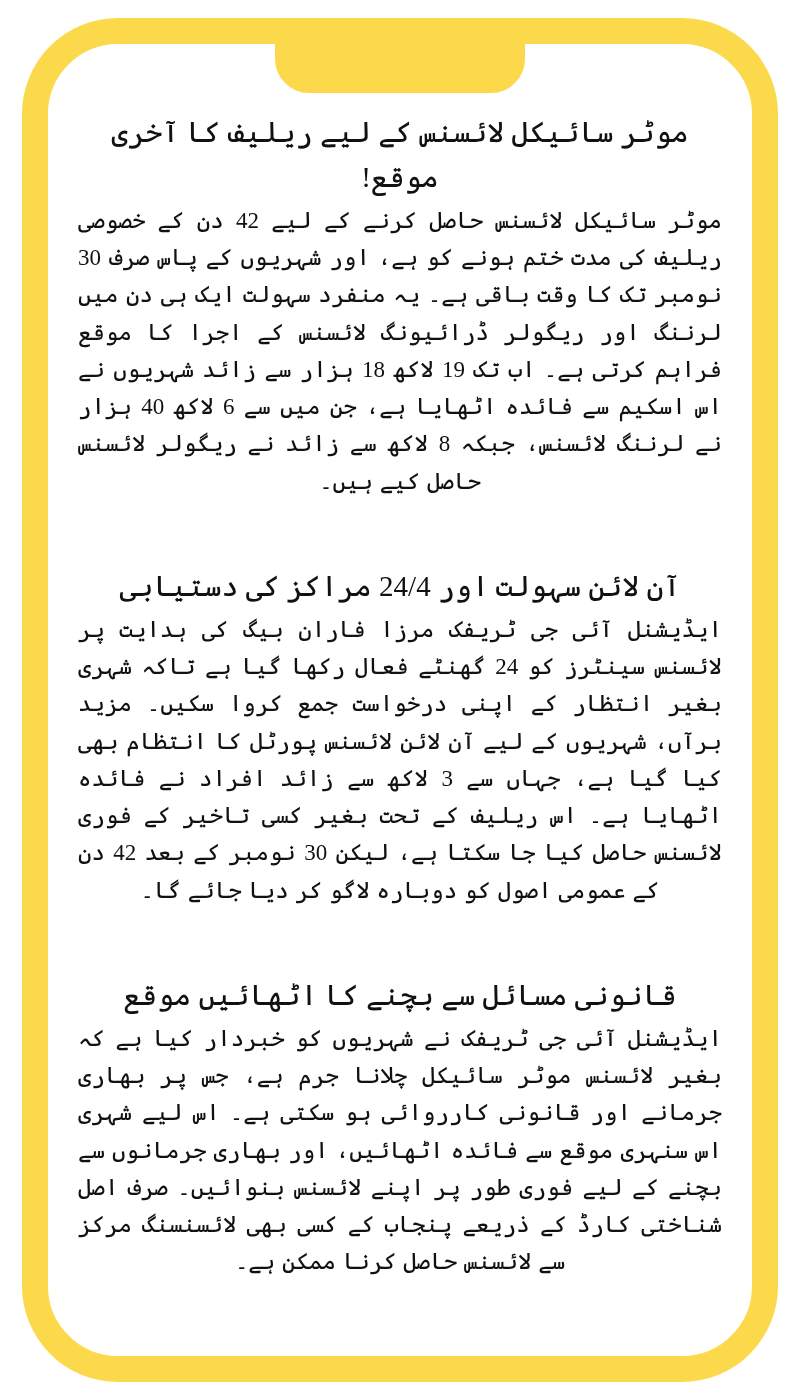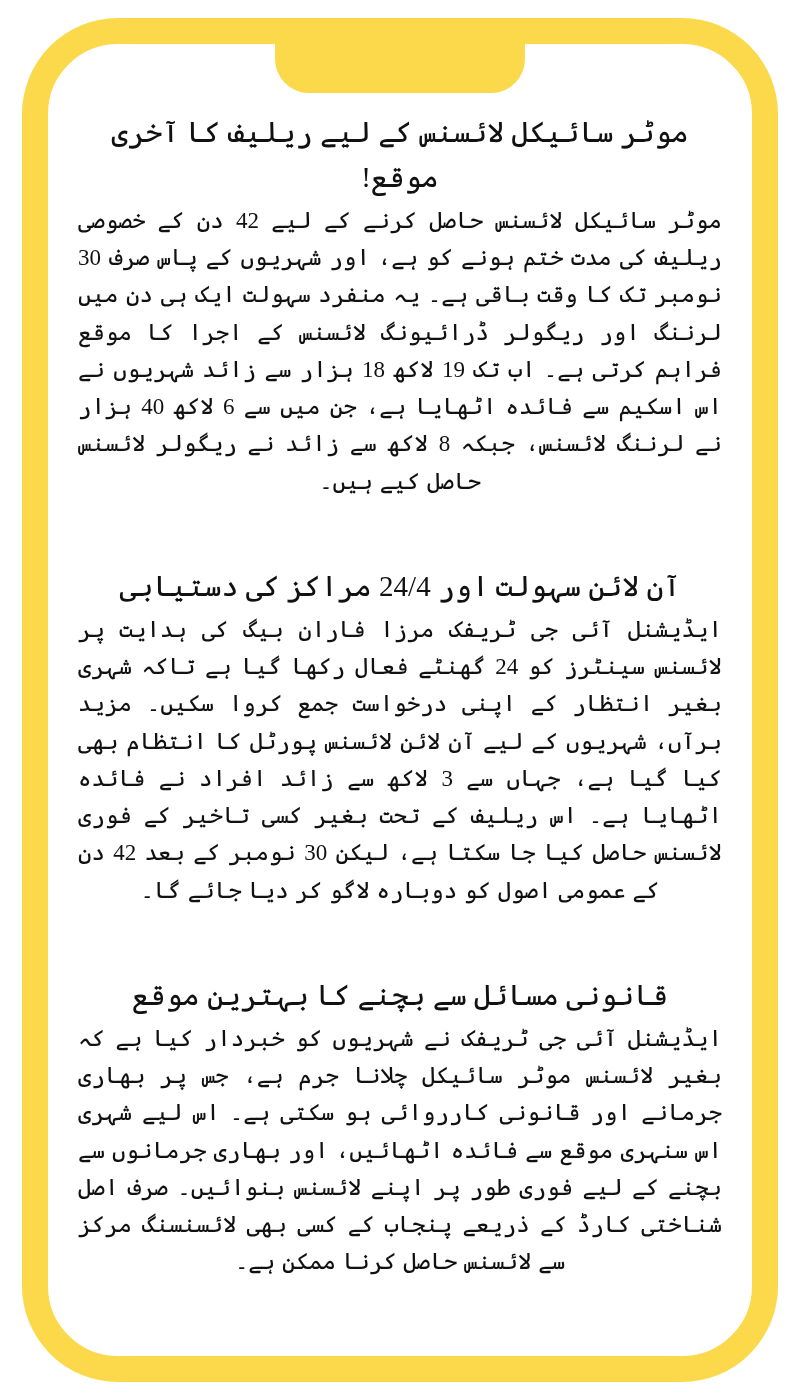--- a/index.html
+++ b/index.html
@@ -108,18 +108,18 @@
     <div class="spacer-lg"></div>
 
     <div class="section">
       <p class="heading">آن لائن سہولت اور 24/4 مراکز کی دستیابی</p>
       <p class="body-text">ایڈیشنل آئی جی ٹریفک مرزا فاران بیگ کی ہدایت پر لائسنس سینٹرز کو 24 گھنٹے فعال رکھا گیا ہے تاکہ شہری بغیر انتظار کے اپنی درخواست جمع کروا سکیں۔ مزید برآں، شہریوں کے لیے آن لائن لائسنس پورٹل کا انتظام بھی کیا گیا ہے، جہاں سے 3 لاکھ سے زائد افراد نے فائدہ اٹھایا ہے۔ اس ریلیف کے تحت بغیر کسی تاخیر کے فوری لائسنس حاصل کیا جا سکتا ہے، لیکن 30 نومبر کے بعد 42 دن کے عمومی اصول کو دوبارہ لاگو کر دیا جائے گا۔</p>
     </div>
 
     <div class="spacer-lg"></div>
 
     <div class="section">
-      <p class="heading">قانونی مسائل سے بچنے کا بہترین موقع</p>
+      <p class="heading">قانونی مسائل سے بچنے کا اٹھائیں موقع</p>
       <p class="body-text">ایڈیشنل آئی جی ٹریفک نے شہریوں کو خبردار کیا ہے کہ بغیر لائسنس موٹر سائیکل چلانا جرم ہے، جس پر بھاری جرمانے اور قانونی کارروائی ہو سکتی ہے۔ اس لیے شہری اس سنہری موقع سے فائدہ اٹھائیں، اور بھاری جرمانوں سے بچنے کے لیے فوری طور پر اپنے لائسنس بنوائیں۔ صرف اصل شناختی کارڈ کے ذریعے پنجاب کے کسی بھی لائسنسنگ مرکز سے لائسنس حاصل کرنا ممکن ہے۔</p>
     </div>
 
   </div>
 </div>
 
 </body></html>

